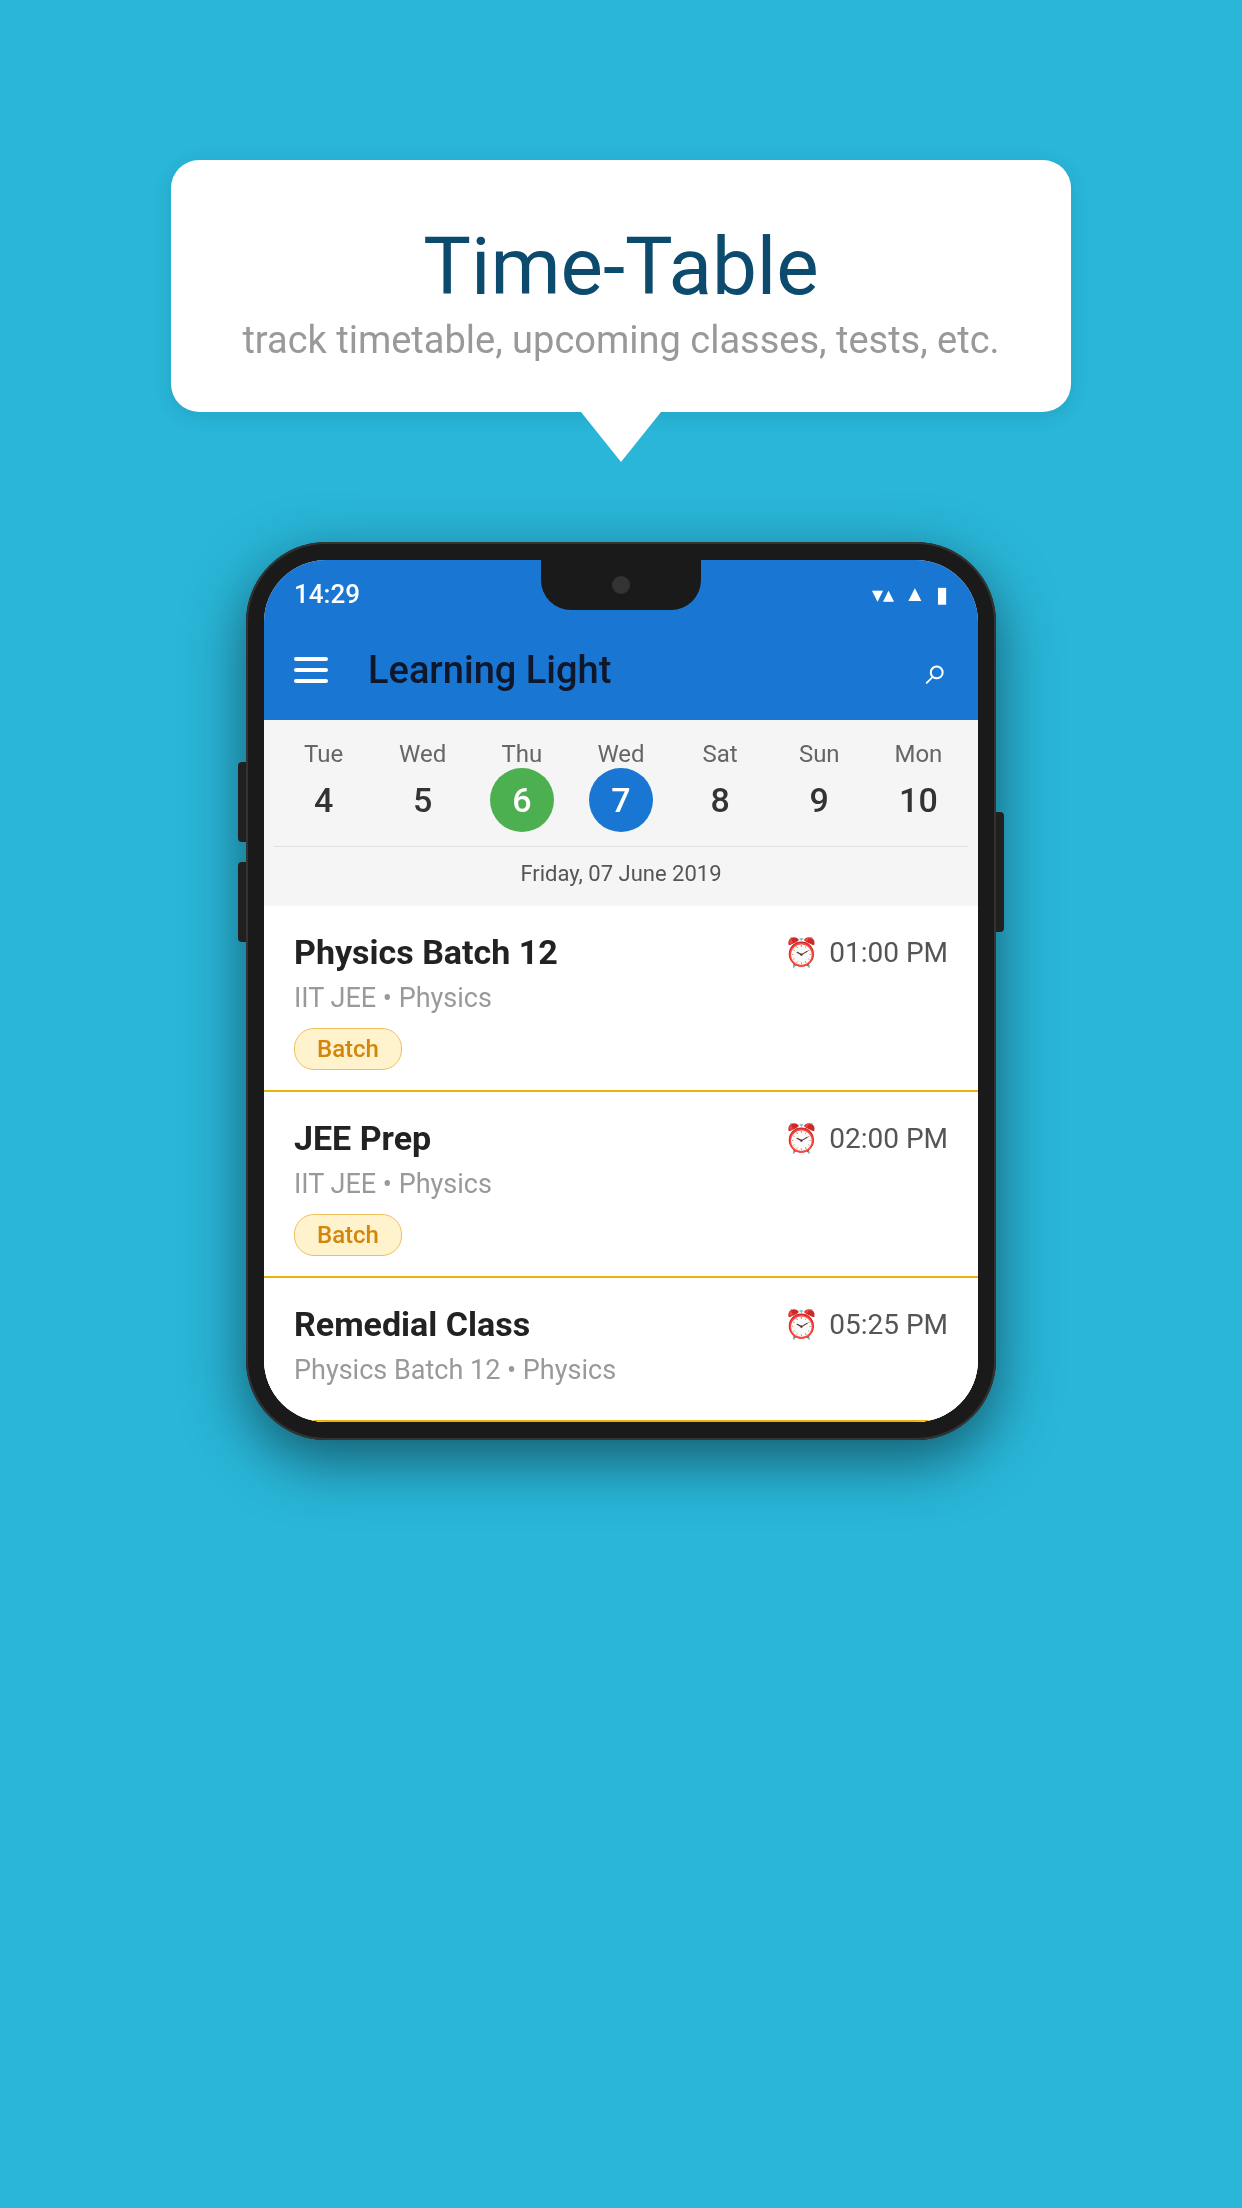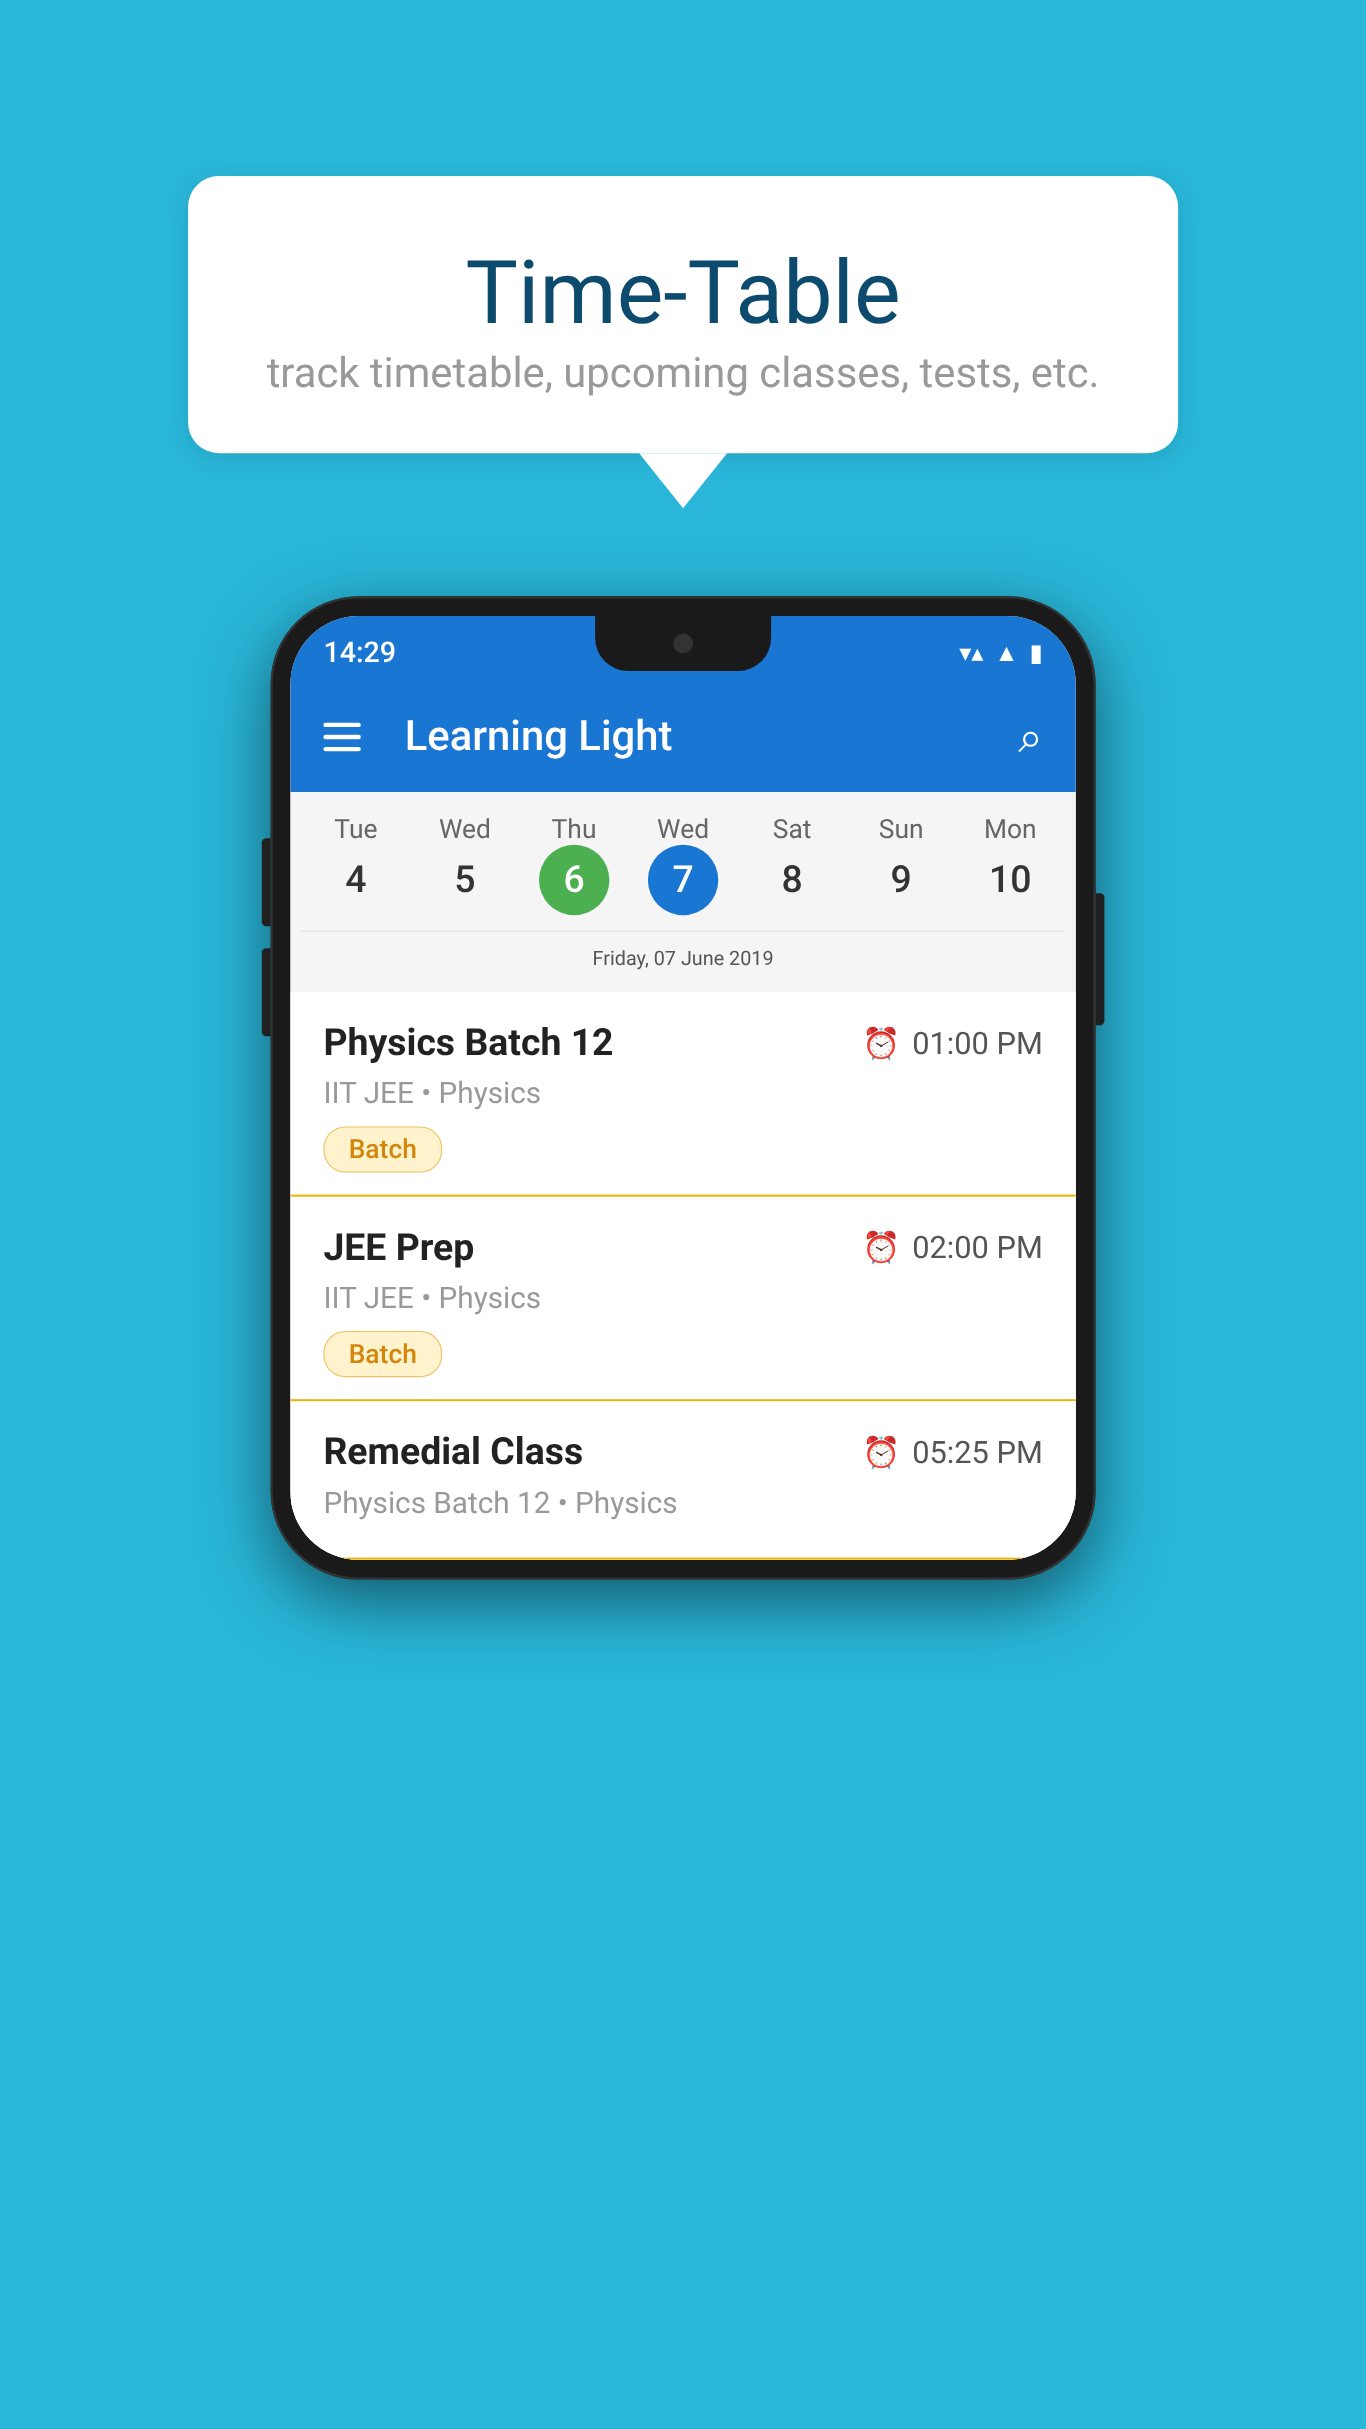--- a/index.html
+++ b/index.html
@@ -173,21 +173,21 @@
 
     .hamburger-line {
       width: 34px;
       height: 4px;
       background: white;
       border-radius: 2px;
     }
 
     .app-title {
       flex: 1;
-      color: #ffffff;
+      color: #0f172a;
       font-size: 38px;
       font-weight: 500;
       margin-left: 20px;
     }
 
     .search-icon-btn {
       color: white;
       font-size: 40px;
       cursor: pointer;
     }
@@ -236,21 +236,21 @@
     }
 
     .day-number.selected {
       background: #1976D2;
       color: white;
     }
 
     .selected-date-label {
       text-align: center;
       color: #555;
-      font-size: 18px;
+      font-size: 22px;
       padding: 14px 0 10px;
       border-top: 1px solid #e0e0e0;
       margin-top: 6px;
     }
 
     
     .schedule-list {
       background: white;
     }
 

